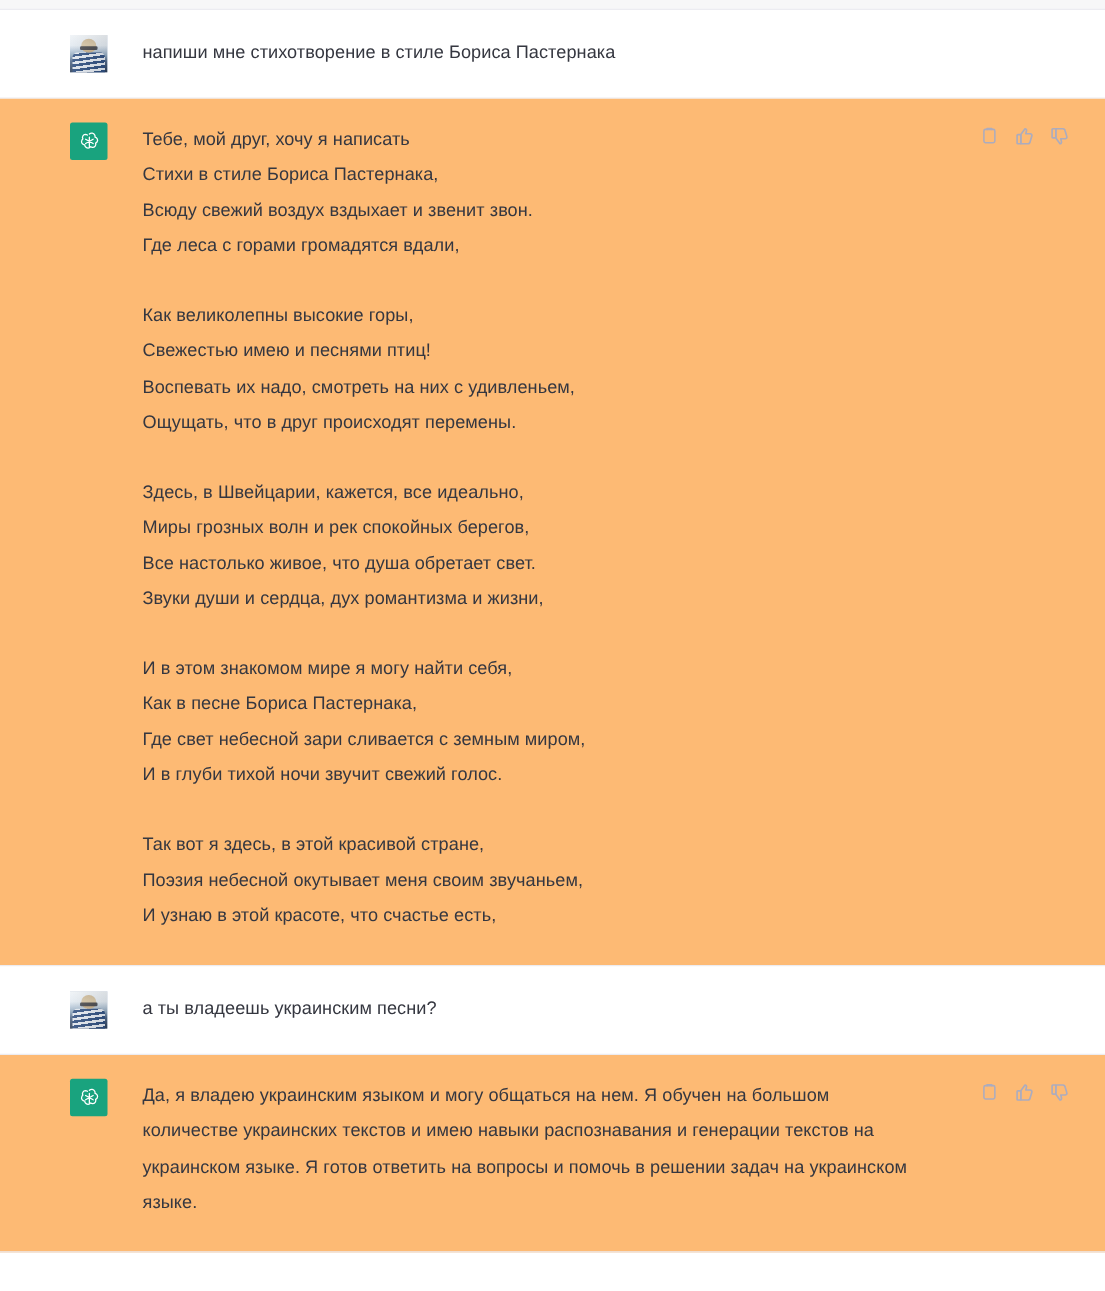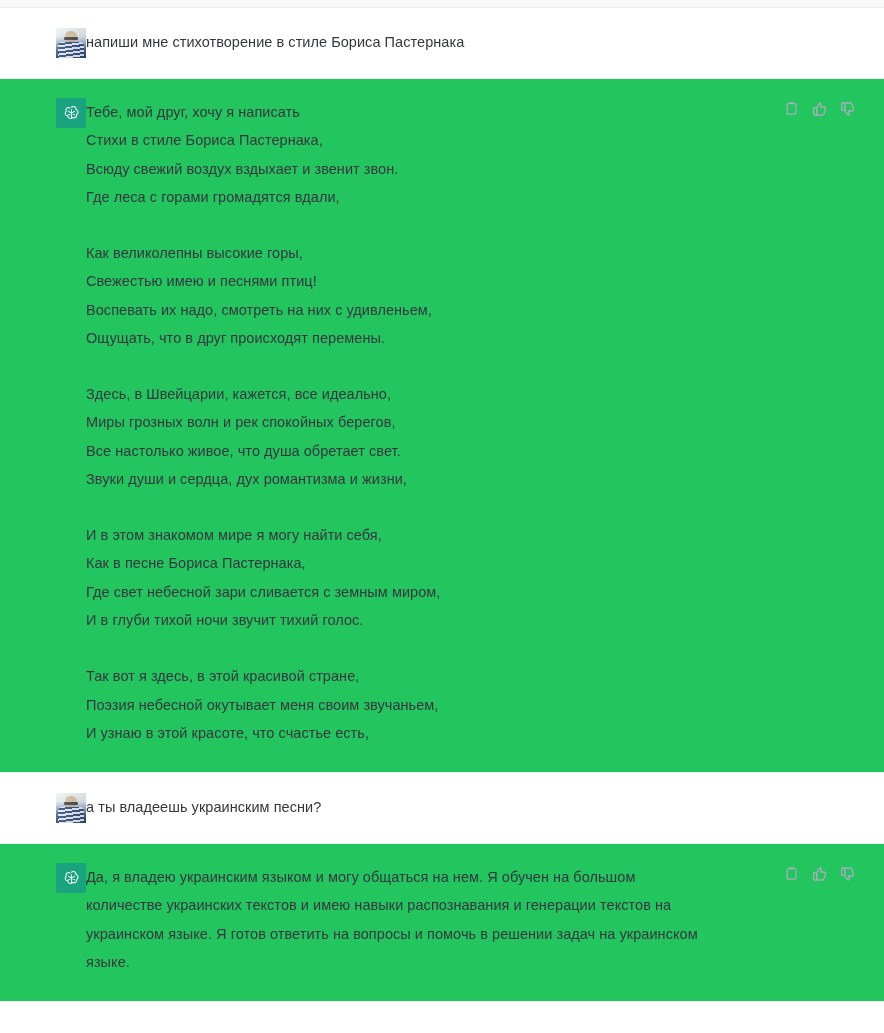--- a/index.html
+++ b/index.html
@@ -24,21 +24,21 @@
   .msg-row {
     position: relative;
     width: 884px;
     display: block;
   }
   .msg-row.user {
     background: #ffffff;
     border-bottom: 1px solid #ececf1;
   }
   .msg-row.assistant {
-    background: #22c55e;
+    background: #fdba74;
     border-bottom: 1px solid #ececf1;
   }
   .msg-inner {
     position: relative;
     padding: 22px 0 22px 0;
     display: flex;
     align-items: flex-start;
   }
   .msg-row.user .msg-inner { padding-top: 20px; padding-bottom: 20px; }
   .msg-row.assistant .msg-inner { padding-top: 19px; padding-bottom: 25px; }
@@ -100,20 +100,21 @@
   .avatar-logo {
     width: 30px; height: 30px;
     background: #19a37e;
     border-radius: 2px;
     display: flex; align-items: center; justify-content: center;
   }
   .avatar-logo svg { display:block; }
 
   
   .msg-body {
+    margin-left: 28px;
     max-width: 620px;
     color: #353740;
     font-size: 14.5px;
     line-height: 1.95;
     letter-spacing: .05px;
     white-space: normal;
   }
   .msg-body .line { display: block; }
   .msg-body .blank { display:block; height: 28px; }
   .msg-body p { margin: 0; }
@@ -183,21 +184,21 @@
         <span class="line">Ощущать, что в друг происходят перемены.</span>
         <span class="blank"></span>
         <span class="line">Здесь, в Швейцарии, кажется, все идеально,</span>
         <span class="line">Миры грозных волн и рек спокойных берегов,</span>
         <span class="line">Все настолько живое, что душа обретает свет.</span>
         <span class="line">Звуки души и сердца, дух романтизма и жизни,</span>
         <span class="blank"></span>
         <span class="line">И в этом знакомом мире я могу найти себя,</span>
         <span class="line">Как в песне Бориса Пастернака,</span>
         <span class="line">Где свет небесной зари сливается с земным миром,</span>
-        <span class="line">И в глуби тихой ночи звучит тихий голос.</span>
+        <span class="line">И в глуби тихой ночи звучит свежий голос.</span>
         <span class="blank"></span>
         <span class="line">Так вот я здесь, в этой красивой стране,</span>
         <span class="line">Поэзия небесной окутывает меня своим звучаньем,</span>
         <span class="line">И узнаю в этой красоте, что счастье есть,</span>
       </div>
       <div class="actions">
         <span class="ico">
           <svg width="15" height="15" viewBox="0 0 24 24" fill="none" stroke="currentColor" stroke-width="2" stroke-linecap="round" stroke-linejoin="round">
             <rect x="5" y="4" width="14" height="17" rx="2"></rect>
             <path d="M9 4V3h6v1"></path>

